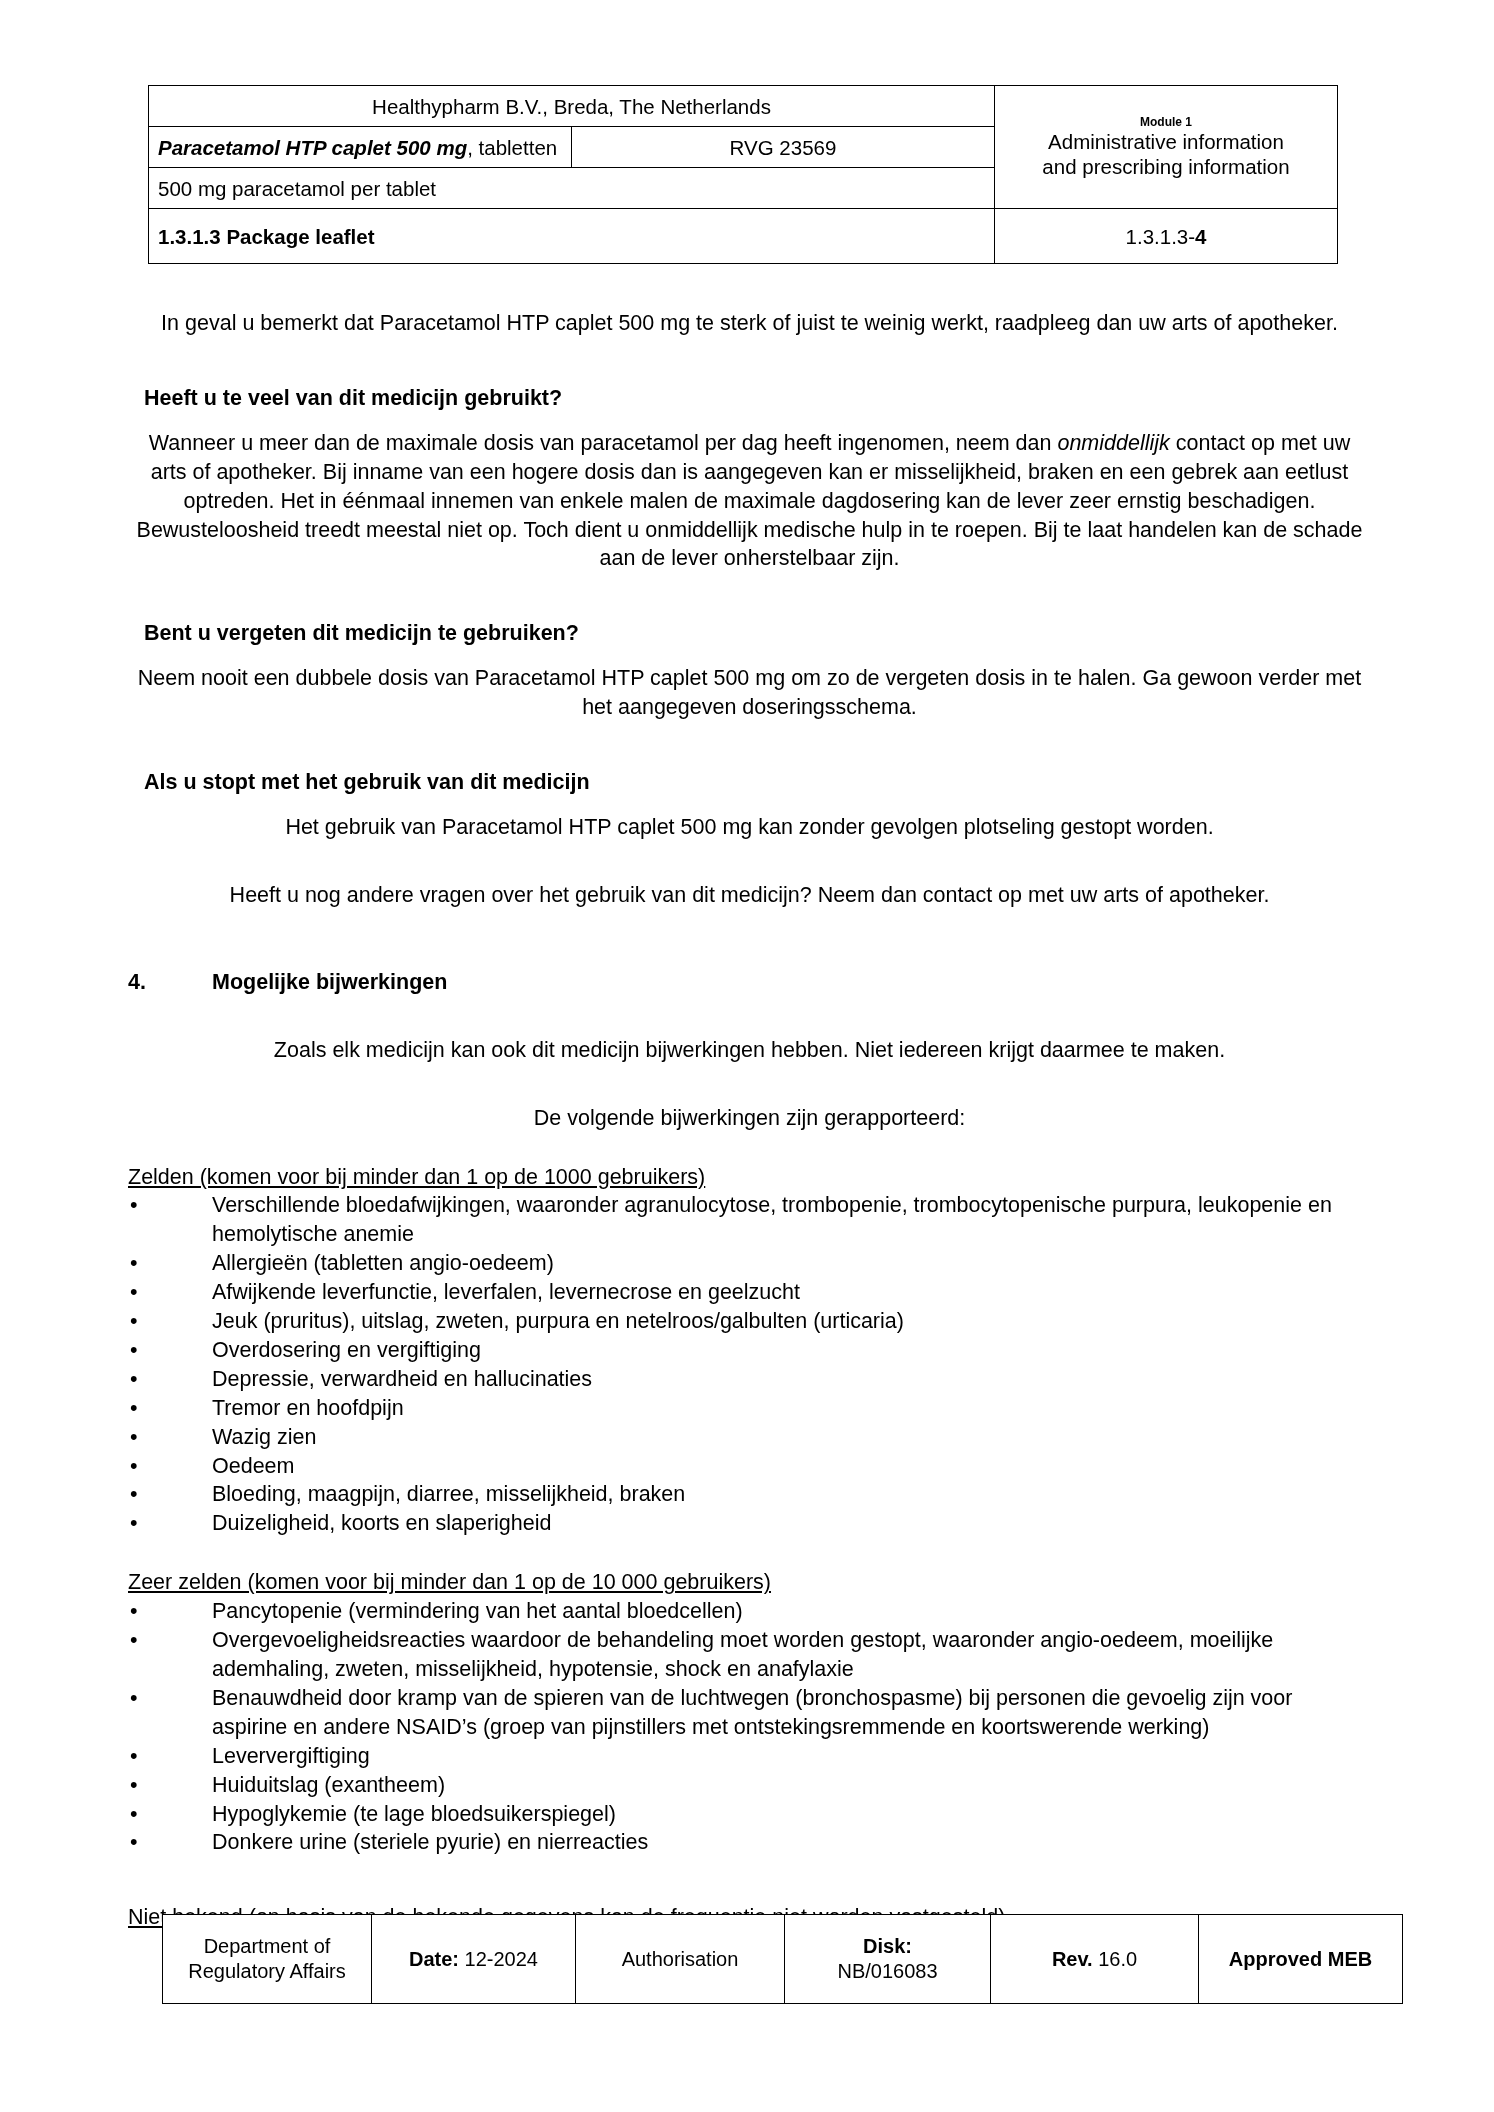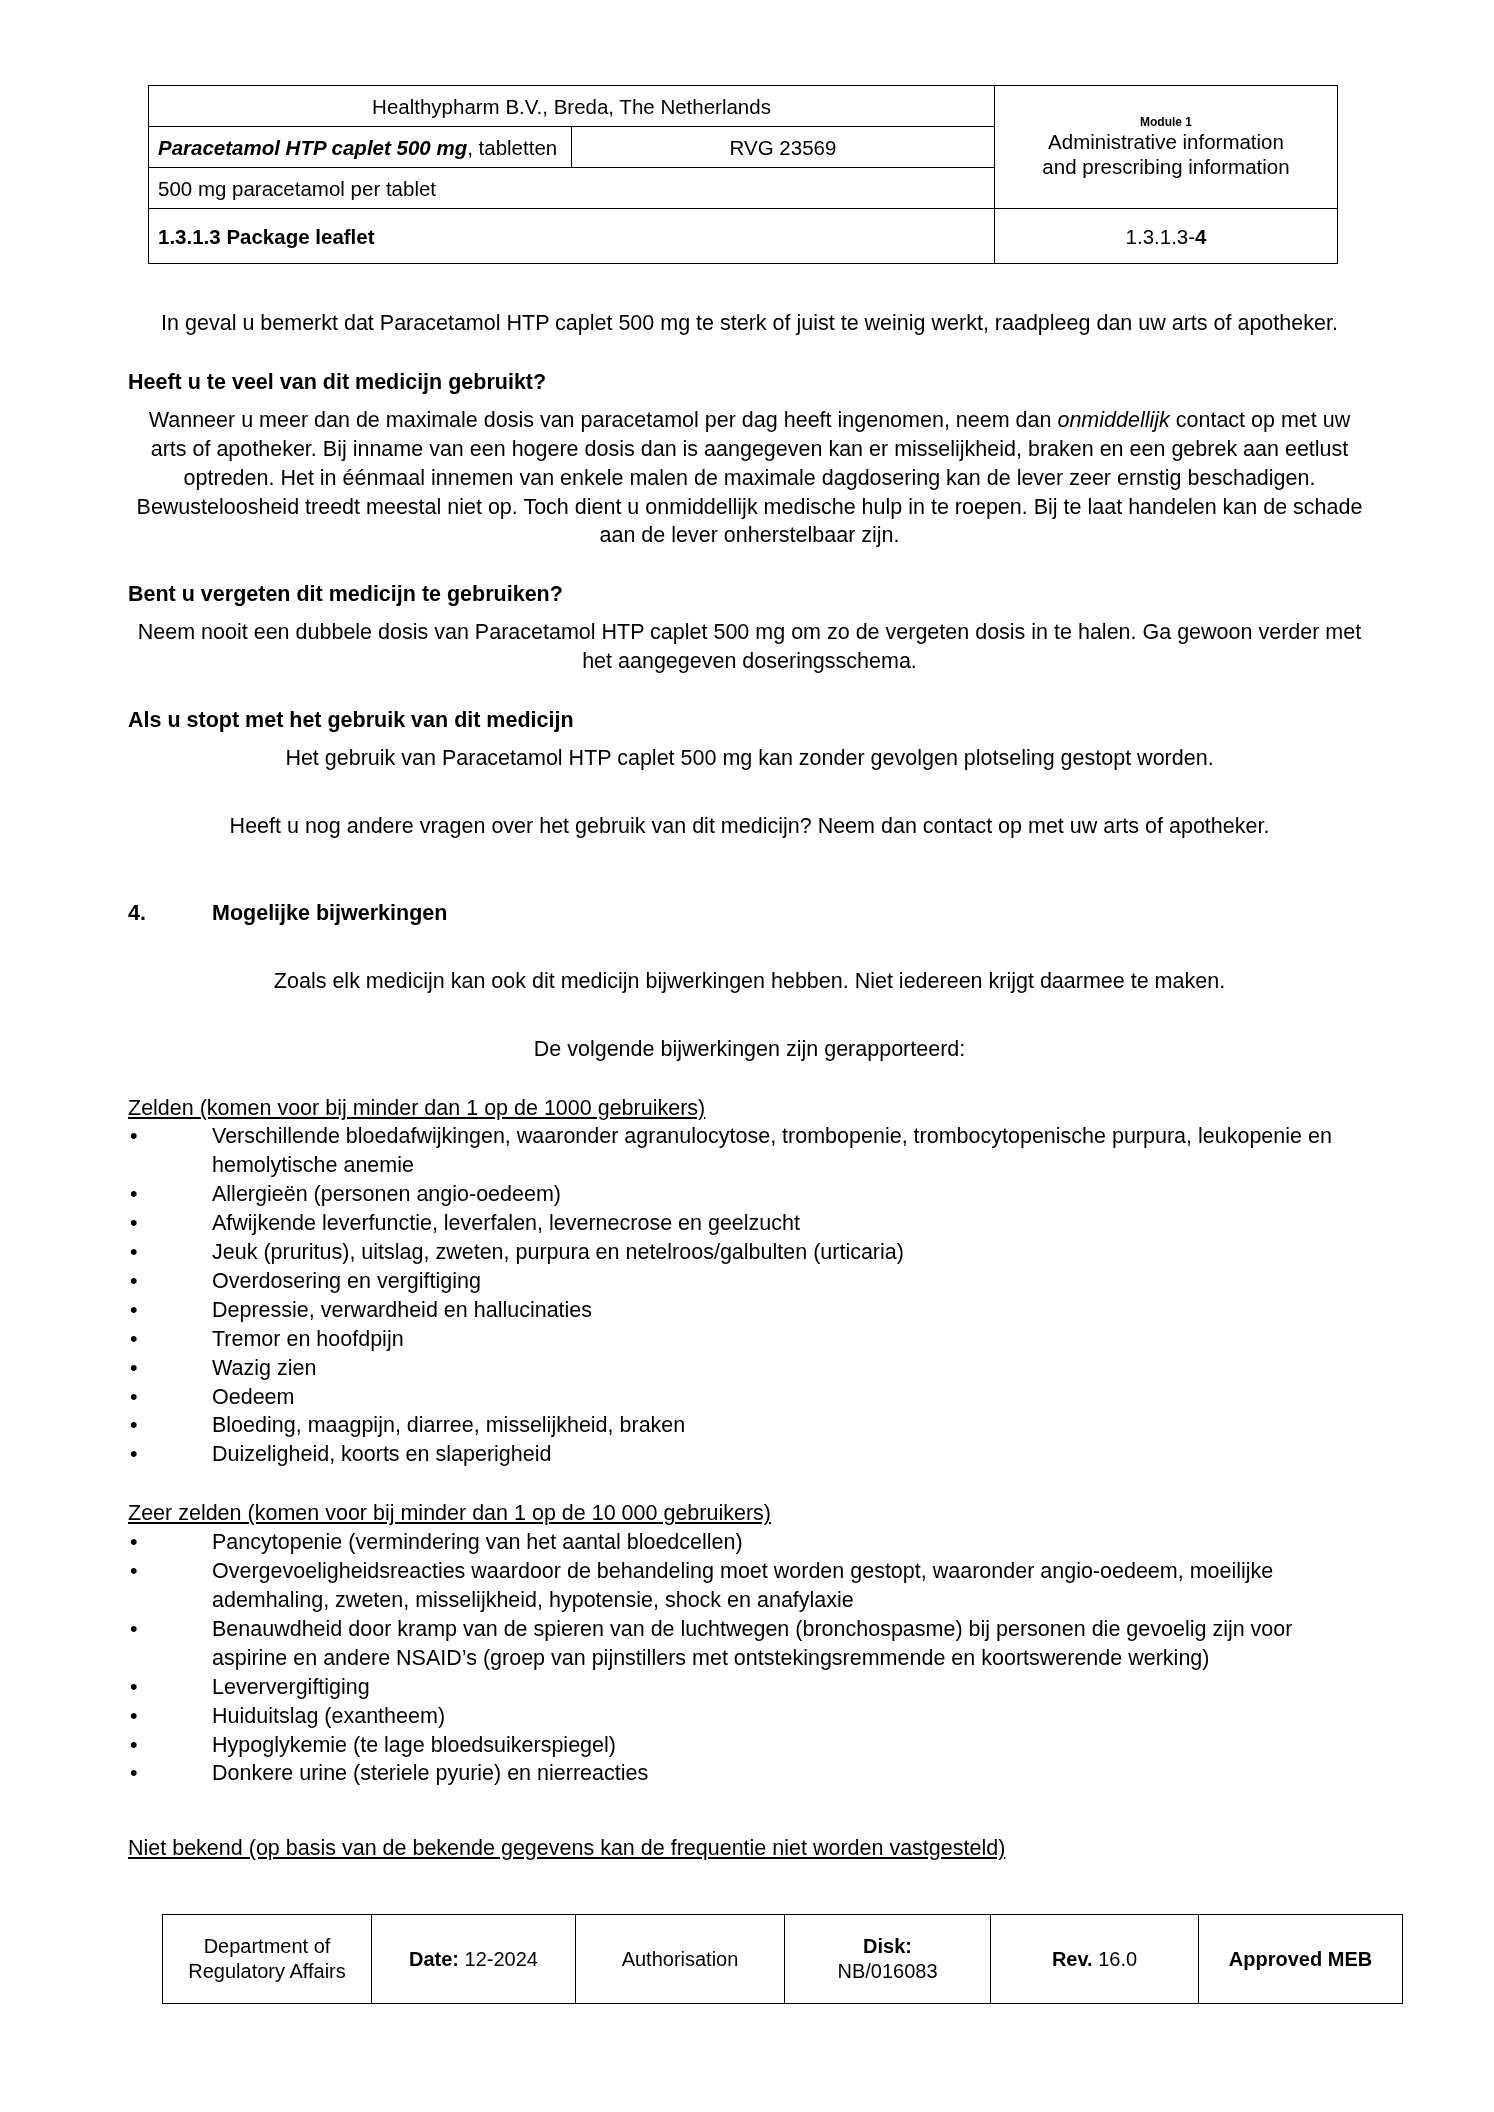--- a/index.html
+++ b/index.html
@@ -91,21 +91,21 @@
   .para {
     margin: 9px 0 0 0;
     text-align: center;
   }
   .spacer-md { height: 30px; }
   .spacer-lg { height: 46px; }
   .spacer-xl { height: 58px; }
 
   .bold-head {
     font-weight: bold;
-    margin: 0;
+    margin: 16px;
   }
   .italic { font-style: italic; }
   .underline-head {
     text-decoration: underline;
     margin: 0;
   }
 
   .sec-num-row {
     display: flex;
     font-weight: bold;
@@ -226,21 +226,21 @@
 
     <div class="spacer-md"></div>
 
     <p class="para">De volgende bijwerkingen zijn gerapporteerd:</p>
 
     <div class="spacer-md"></div>
 
     <p class="underline-head">Zelden (komen voor bij minder dan 1 op de 1000 gebruikers)</p>
     <ul class="bullets">
       <li><span class="dot">•</span><span>Verschillende bloedafwijkingen, waaronder agranulocytose, trombopenie, trombocytopenische purpura, leukopenie en hemolytische anemie</span></li>
-      <li><span class="dot">•</span><span>Allergieën (personen angio-oedeem)</span></li>
+      <li><span class="dot">•</span><span>Allergieën (tabletten angio-oedeem)</span></li>
       <li><span class="dot">•</span><span>Afwijkende leverfunctie, leverfalen, levernecrose en geelzucht</span></li>
       <li><span class="dot">•</span><span>Jeuk (pruritus), uitslag, zweten, purpura en netelroos/galbulten (urticaria)</span></li>
       <li><span class="dot">•</span><span>Overdosering en vergiftiging</span></li>
       <li><span class="dot">•</span><span>Depressie, verwardheid en hallucinaties</span></li>
       <li><span class="dot">•</span><span>Tremor en hoofdpijn</span></li>
       <li><span class="dot">•</span><span>Wazig zien</span></li>
       <li><span class="dot">•</span><span>Oedeem</span></li>
       <li><span class="dot">•</span><span>Bloeding, maagpijn, diarree, misselijkheid, braken</span></li>
       <li><span class="dot">•</span><span>Duizeligheid, koorts en slaperigheid</span></li>
     </ul>

